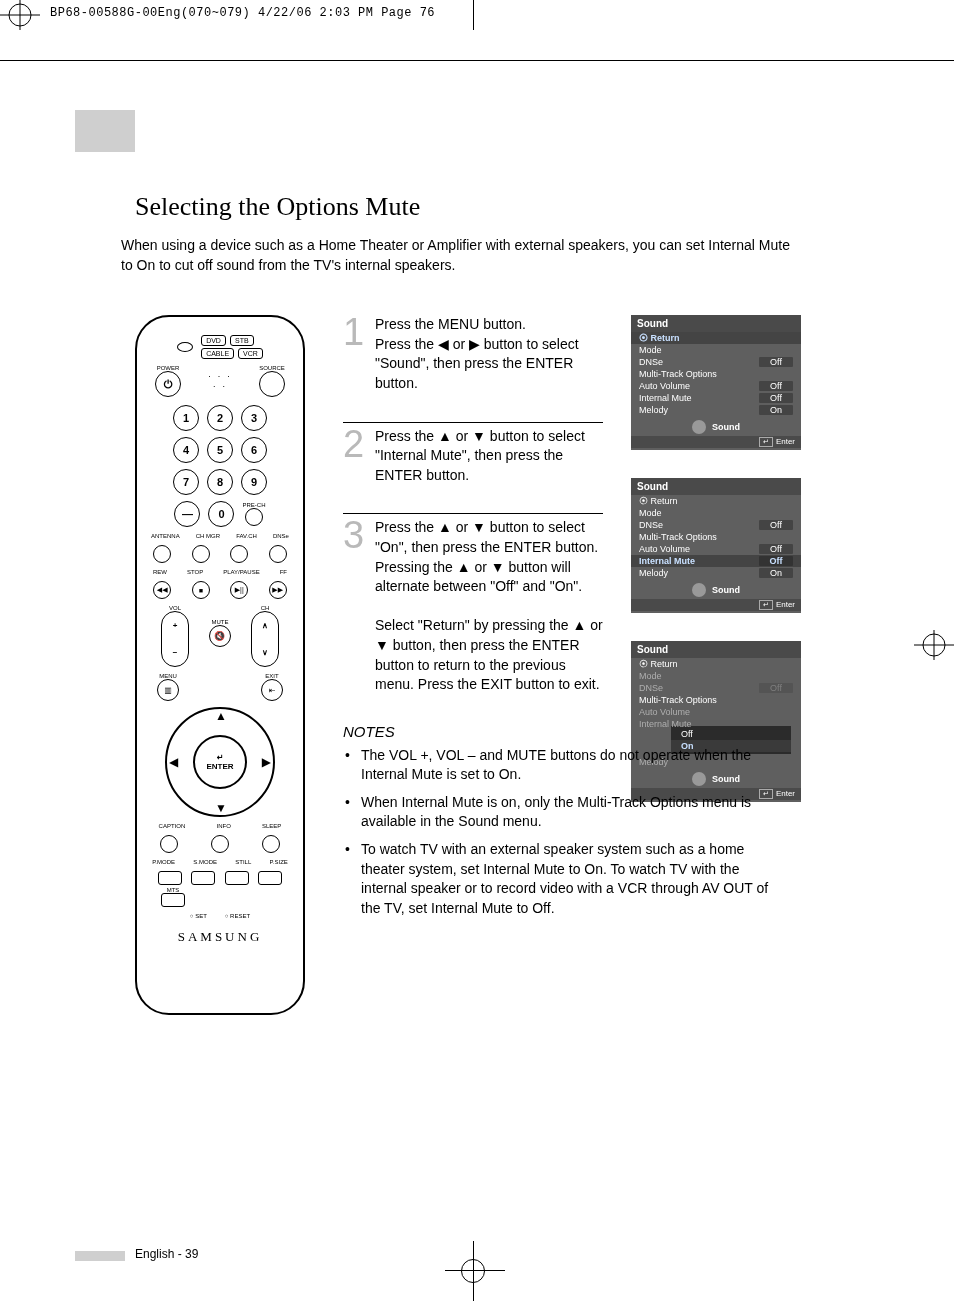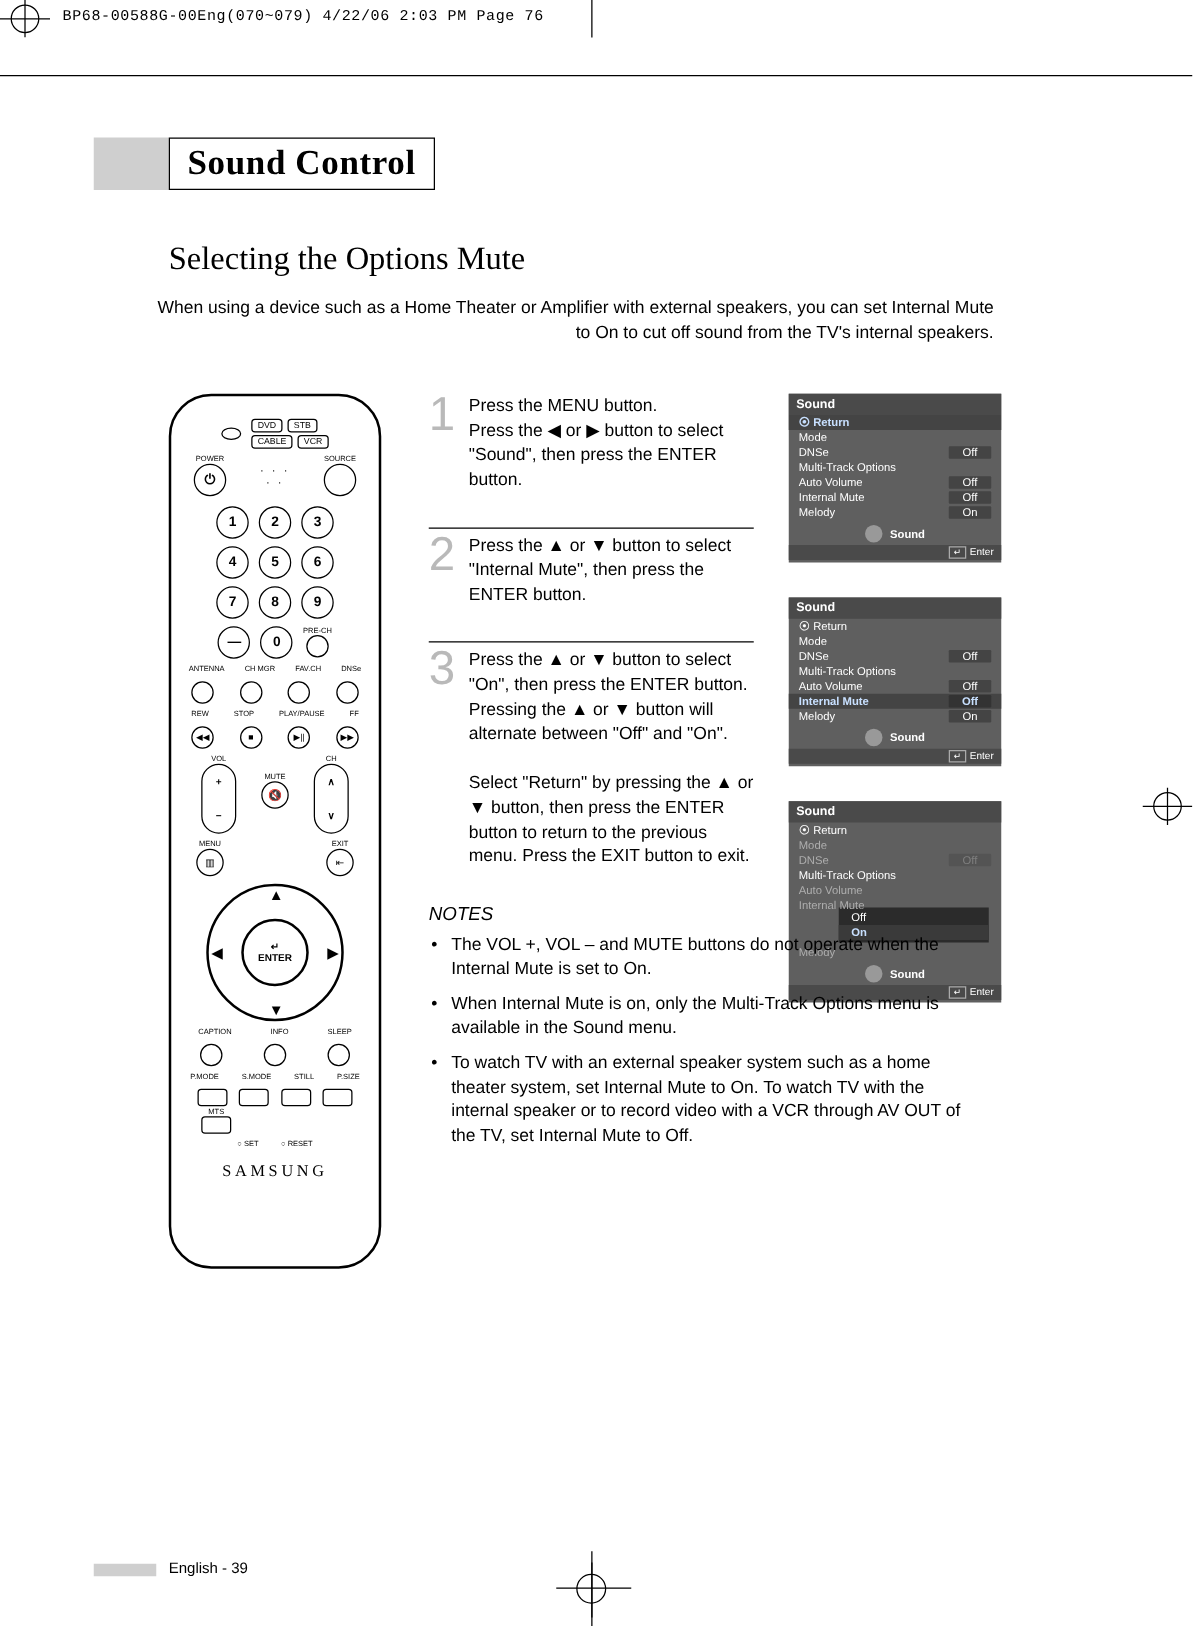--- a/index.html
+++ b/index.html
@@ -38,21 +38,21 @@
     border:1px solid #000; padding: 4px 14px; height:42px;
     display:flex; align-items:center;
     font-size: 28px; font-weight: bold; font-family: Georgia, serif;
     letter-spacing:.5px;
   }
 
   .section-title {
     font-family: Georgia, 'Times New Roman', serif;
     font-size: 26px; margin: 10px 0 14px 60px; font-weight: normal;
   }
-  .intro { margin: 0 0 40px 46px; font-size: 14px; line-height: 1.4; text-align: right; }
+  .intro { margin: 0 0 40px 46px; font-size: 14px; line-height: 1.4; }
 
   .cols { display:flex; gap: 28px; margin-left: 60px; align-items:flex-start;}
   .remote-col { width: 180px; flex:0 0 180px; }
   .remote {
     width: 170px; height: 700px;
     border: 2px solid #000; border-radius: 34px;
     padding: 18px 10px 10px 10px;
     position: relative;
     font-size: 8px; text-align:center;
   }
@@ -126,21 +126,20 @@
       <line x1="20" y1="0" x2="20" y2="30" stroke="#000"></line>
     </svg>
 </div>
 <div class="crop-bot"></div>
 <div class="crop-bot-cross"></div>
 <div class="crop-bot-circ"></div>
 
 <div class="content">
   <div class="title-bar">
     <div class="gray"></div>
-    <div class="box">Sound Control</div>
   </div>
 
   <h2 class="section-title">Selecting the Options Mute</h2>
   <p class="intro">When using a device such as a Home Theater or Amplifier with external speakers, you can set Internal Mute to On to cut off sound from the TV's internal speakers.</p>
 
   <div class="cols">
 
     <div class="remote-col">
       <div class="remote">
         <div class="remote-row">

